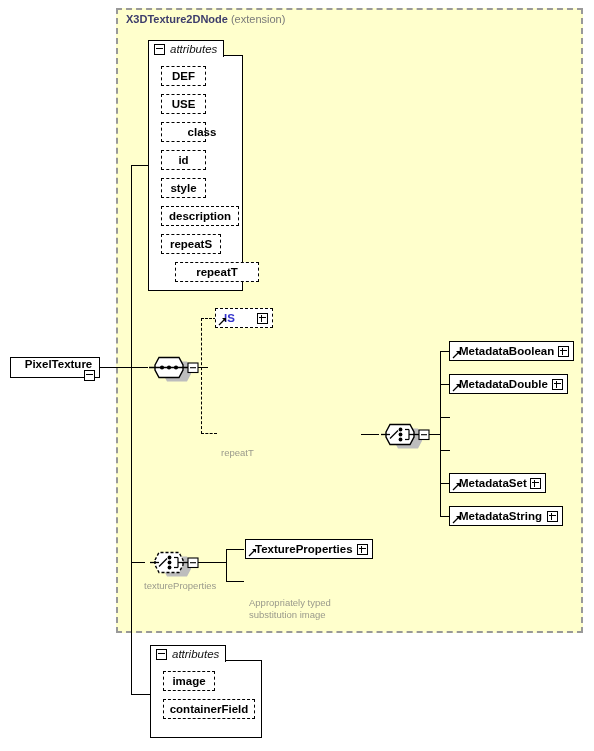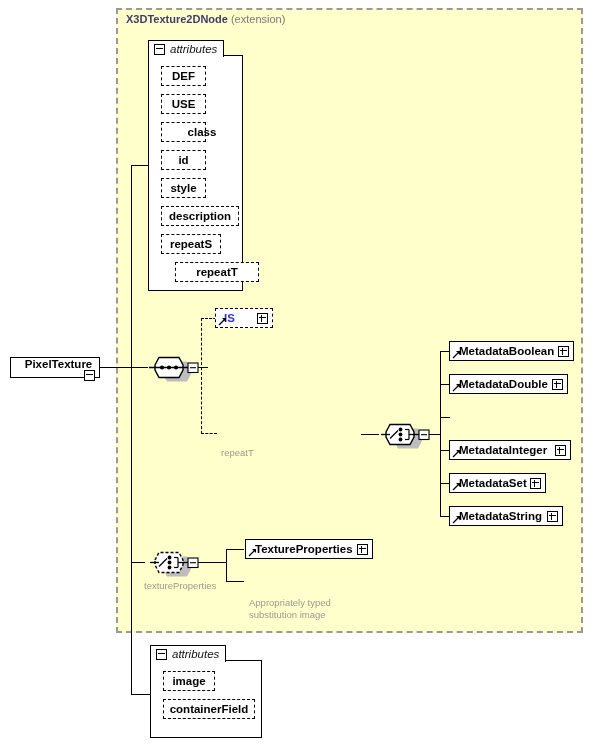--- a/index.html
+++ b/index.html
@@ -267,28 +267,20 @@
     <span class="pm plus"></span>
     <svg class="refarrow" viewBox="0 0 9 9">
       <line x1="1" y1="8" x2="7" y2="2" stroke="#000" stroke-width="1.3"></line>
         <polygon points="8,1 8,5 4,1" fill="#000"></polygon>
     </svg>
   </div>
 
   <div class="abs shadow" style="left:453px;top:411px;width:107px;height:20px;"></div>
 
   <div class="abs shadow" style="left:453px;top:444px;width:122px;height:20px;"></div>
-  <div class="abs elem-box" style="left:449px;top:440px;width:122px;height:20px;padding-left:9px;">
-    <span class="lbl">MetadataInteger</span>
-    <span class="pm plus"></span>
-    <svg class="refarrow" viewBox="0 0 9 9">
-      <line x1="1" y1="8" x2="7" y2="2" stroke="#000" stroke-width="1.3"></line>
-        <polygon points="8,1 8,5 4,1" fill="#000"></polygon>
-    </svg>
-  </div>
 
   <div class="abs shadow" style="left:453px;top:477px;width:97px;height:20px;"></div>
   <div class="abs elem-box" style="left:449px;top:473px;width:97px;height:20px;padding-left:9px;">
     <span class="lbl">MetadataSet</span>
     <span class="pm plus"></span>
     <svg class="refarrow" viewBox="0 0 9 9">
       <line x1="1" y1="8" x2="7" y2="2" stroke="#000" stroke-width="1.3"></line>
         <polygon points="8,1 8,5 4,1" fill="#000"></polygon>
     </svg>
   </div>

